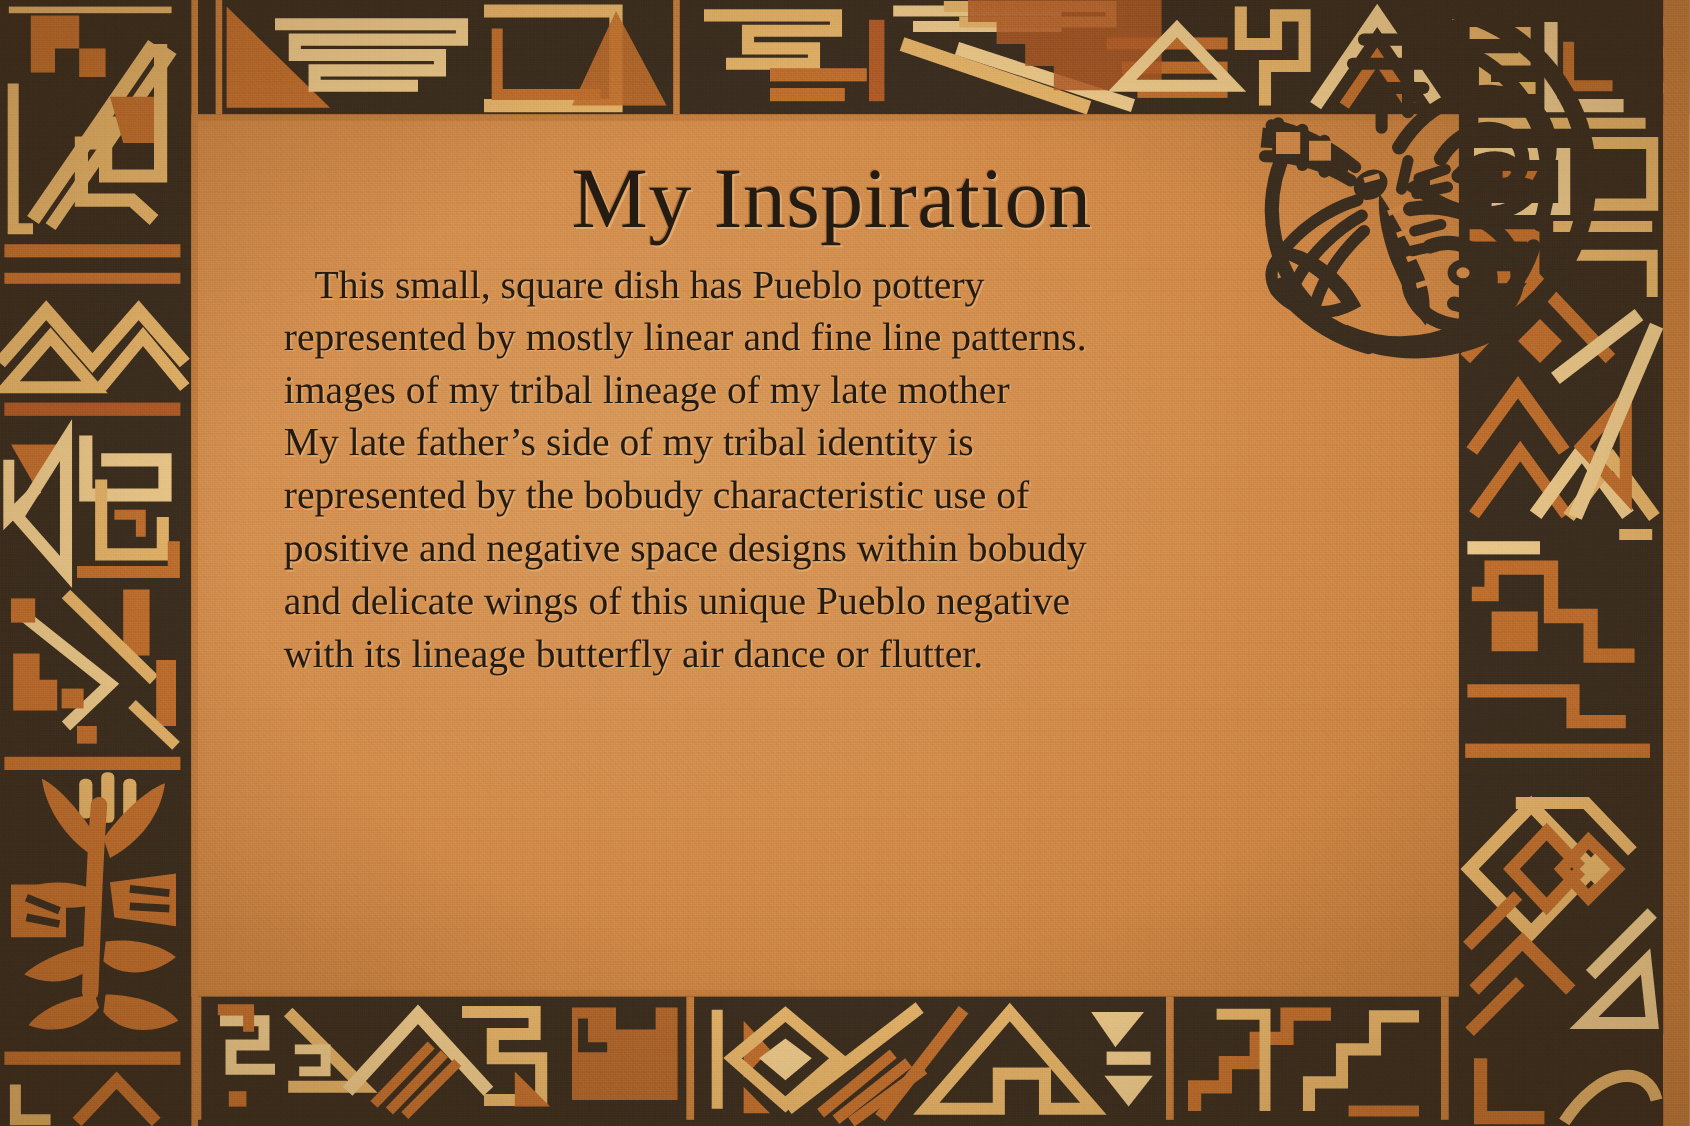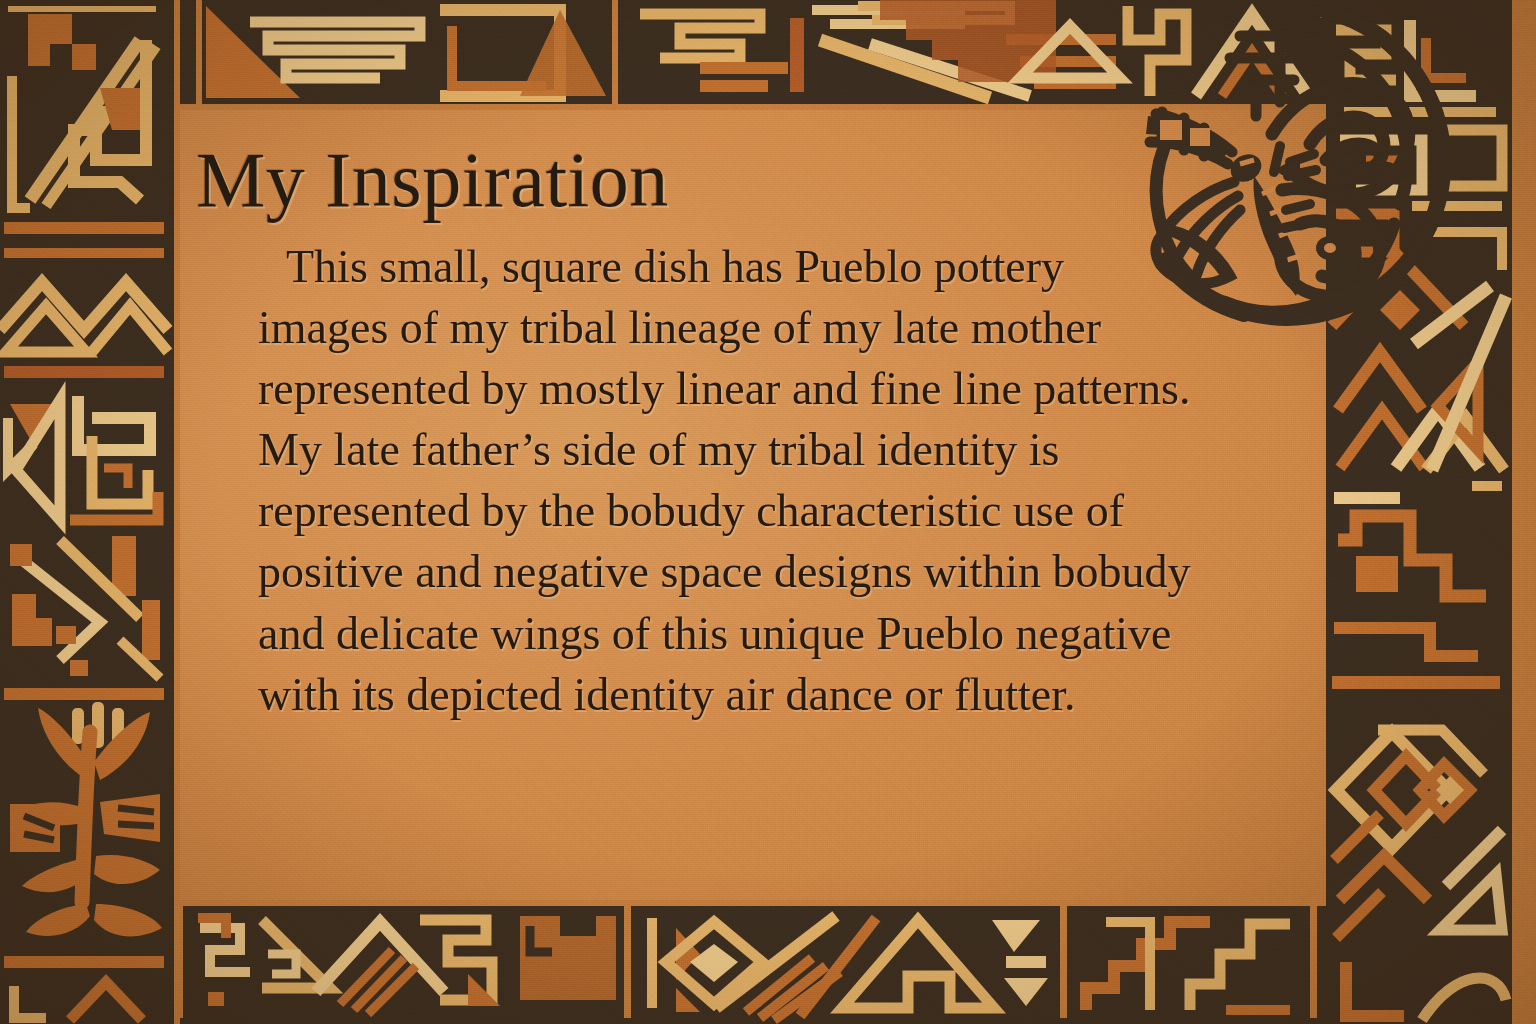--- a/index.html
+++ b/index.html
@@ -48,34 +48,35 @@
     position:absolute;left:1104px;top:-16px;width:356px;height:356px;
   }
 
   
   #text-block{
     position:absolute;left:196px;top:132px;width:1120px;height:740px;
     color:#231a12;
   }
   #page-title{
     margin:0;
+    text-align:center;
     font-size:78px;
     line-height:1.02;
     font-weight:400;
     letter-spacing:.5px;
     color:#241b12;
     text-shadow:2px 2px 0 rgba(255,225,180,.30), -1px -1px 0 rgba(60,30,5,.25);
     padding-top:8px;
     position:relative;
     z-index:3;
   }
   #body-copy{
     margin:16px 0 0 0;
     padding:0 14px 0 62px;
-    font-size:46px;
+    font-size:36px;
     line-height:1.33;
     color:#241b12;
     text-shadow:1.5px 1.5px 0 rgba(255,228,185,.26);
     position:relative;
     z-index:3;
   }
   #body-copy .ln{display:block;white-space:nowrap;}
   #body-copy .ln:first-child{text-indent:28px;}
 </style>
 </head>
@@ -414,26 +415,26 @@
       </g>
     </svg>
   </div>
 
   <div class="inner-panel"></div>
 
   <div id="text-block">
     <h1 id="page-title">My Inspiration</h1>
     <div id="body-copy">
       <span class="ln">This small, square dish has Pueblo pottery</span>
+      <span class="ln">represented by mostly linear and fine line patterns.</span>
       <span class="ln">images of my tribal lineage of my late mother</span>
-      <span class="ln">represented by mostly linear and fine line patterns.</span>
       <span class="ln">My late father’s side of my tribal identity is</span>
       <span class="ln">represented by the bobudy characteristic use of</span>
       <span class="ln">positive and negative space designs within bobudy</span>
       <span class="ln">and delicate wings of this unique Pueblo negative</span>
-      <span class="ln">with its depicted identity air dance or flutter.</span>
+      <span class="ln">with its lineage butterfly air dance or flutter.</span>
     </div>
   </div>
 
   <div class="grain"></div>
   <div class="vignette"></div>
 
 </div>
 
 </body></html>

